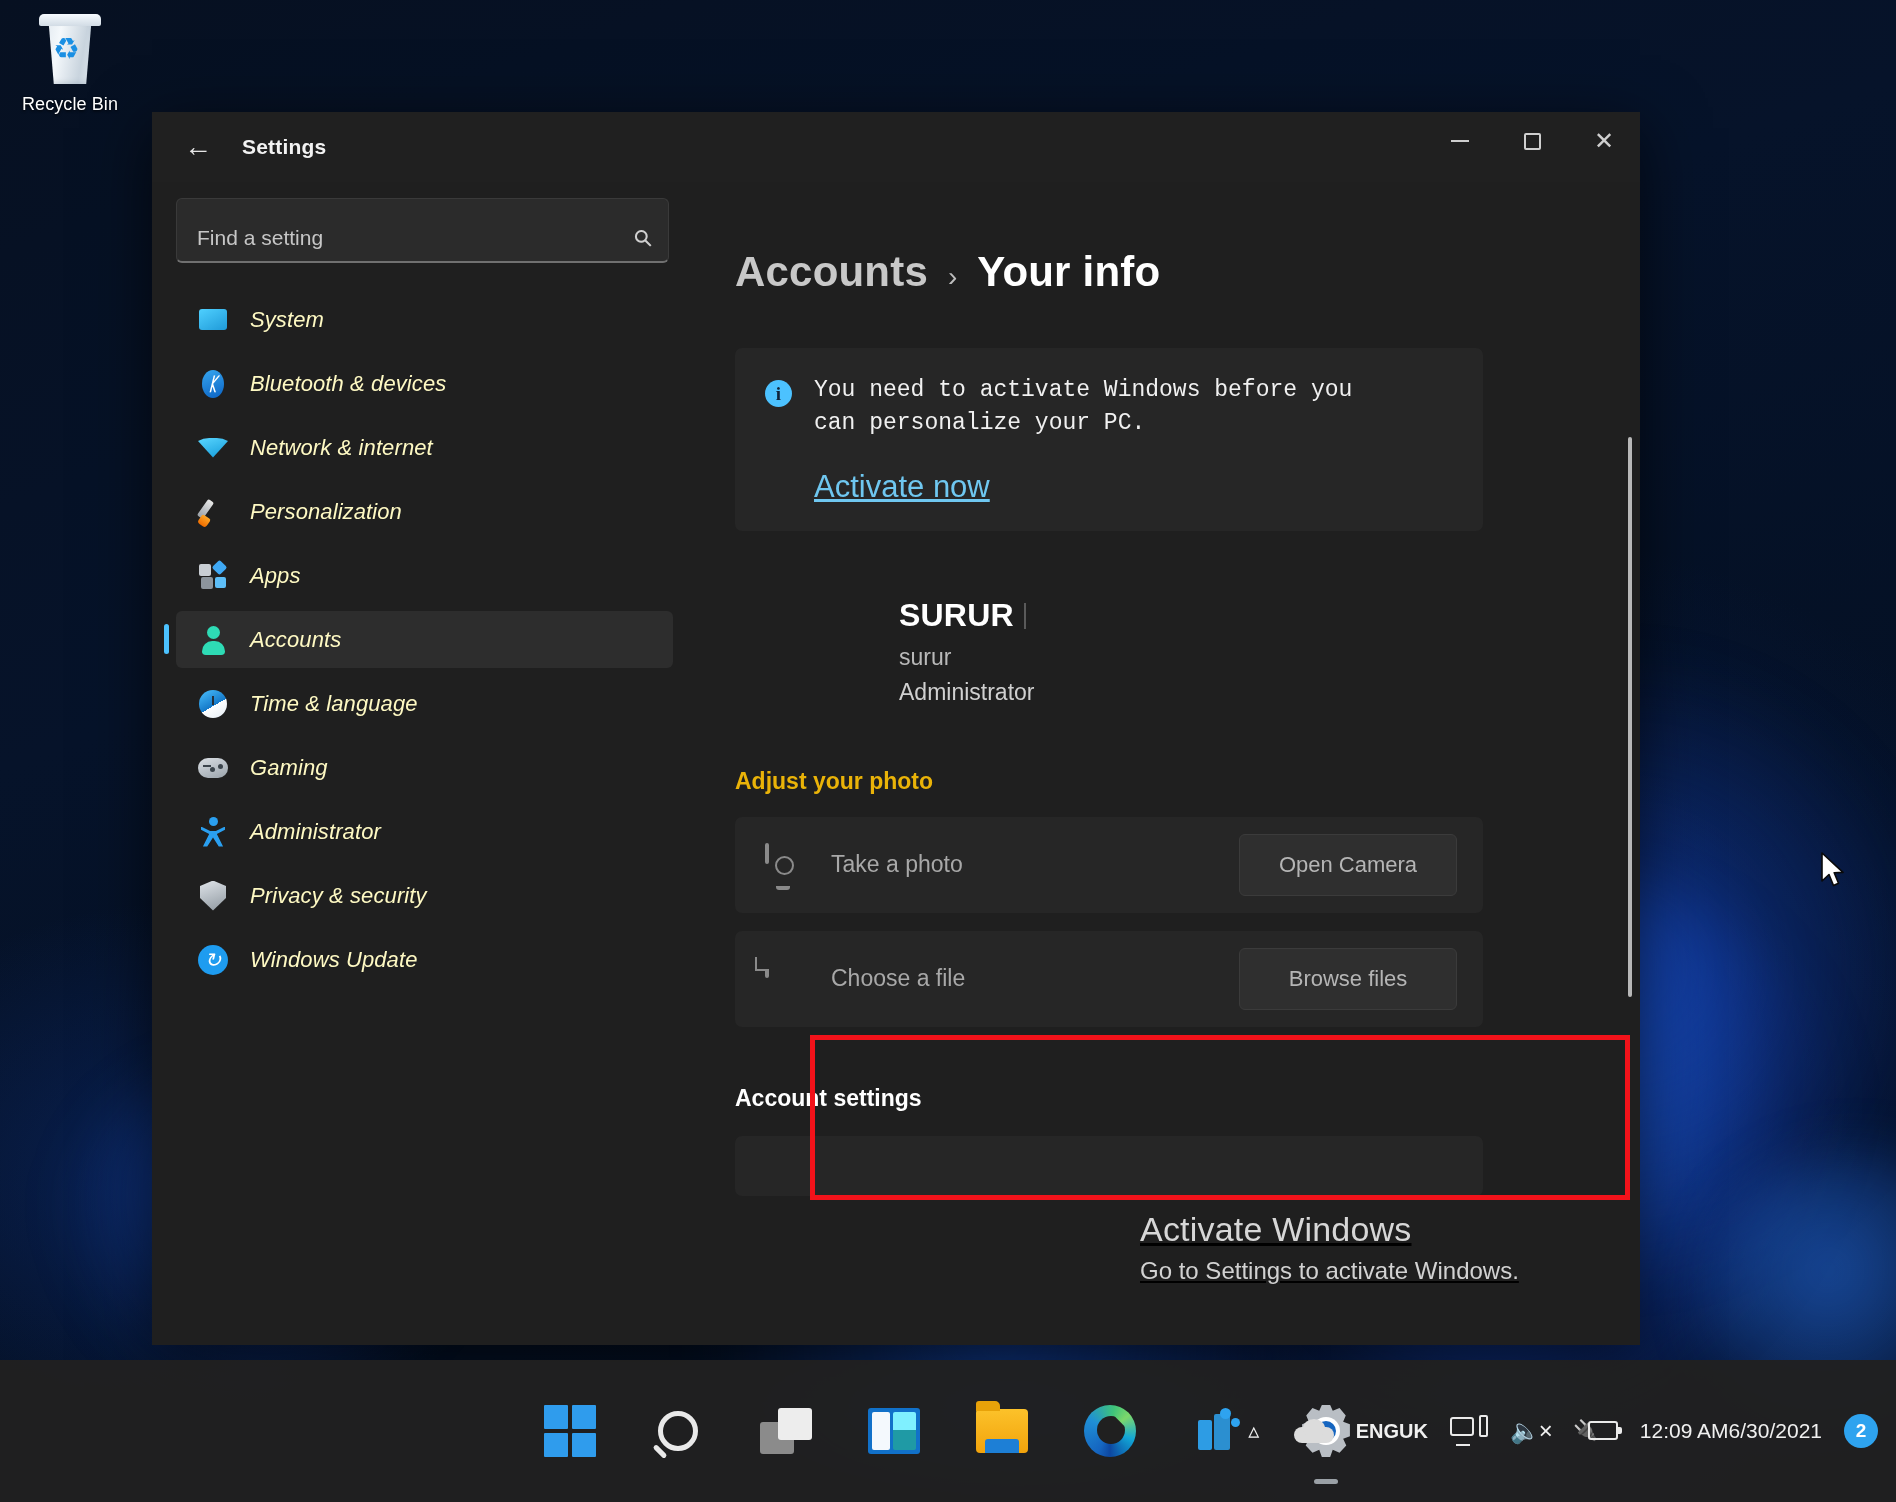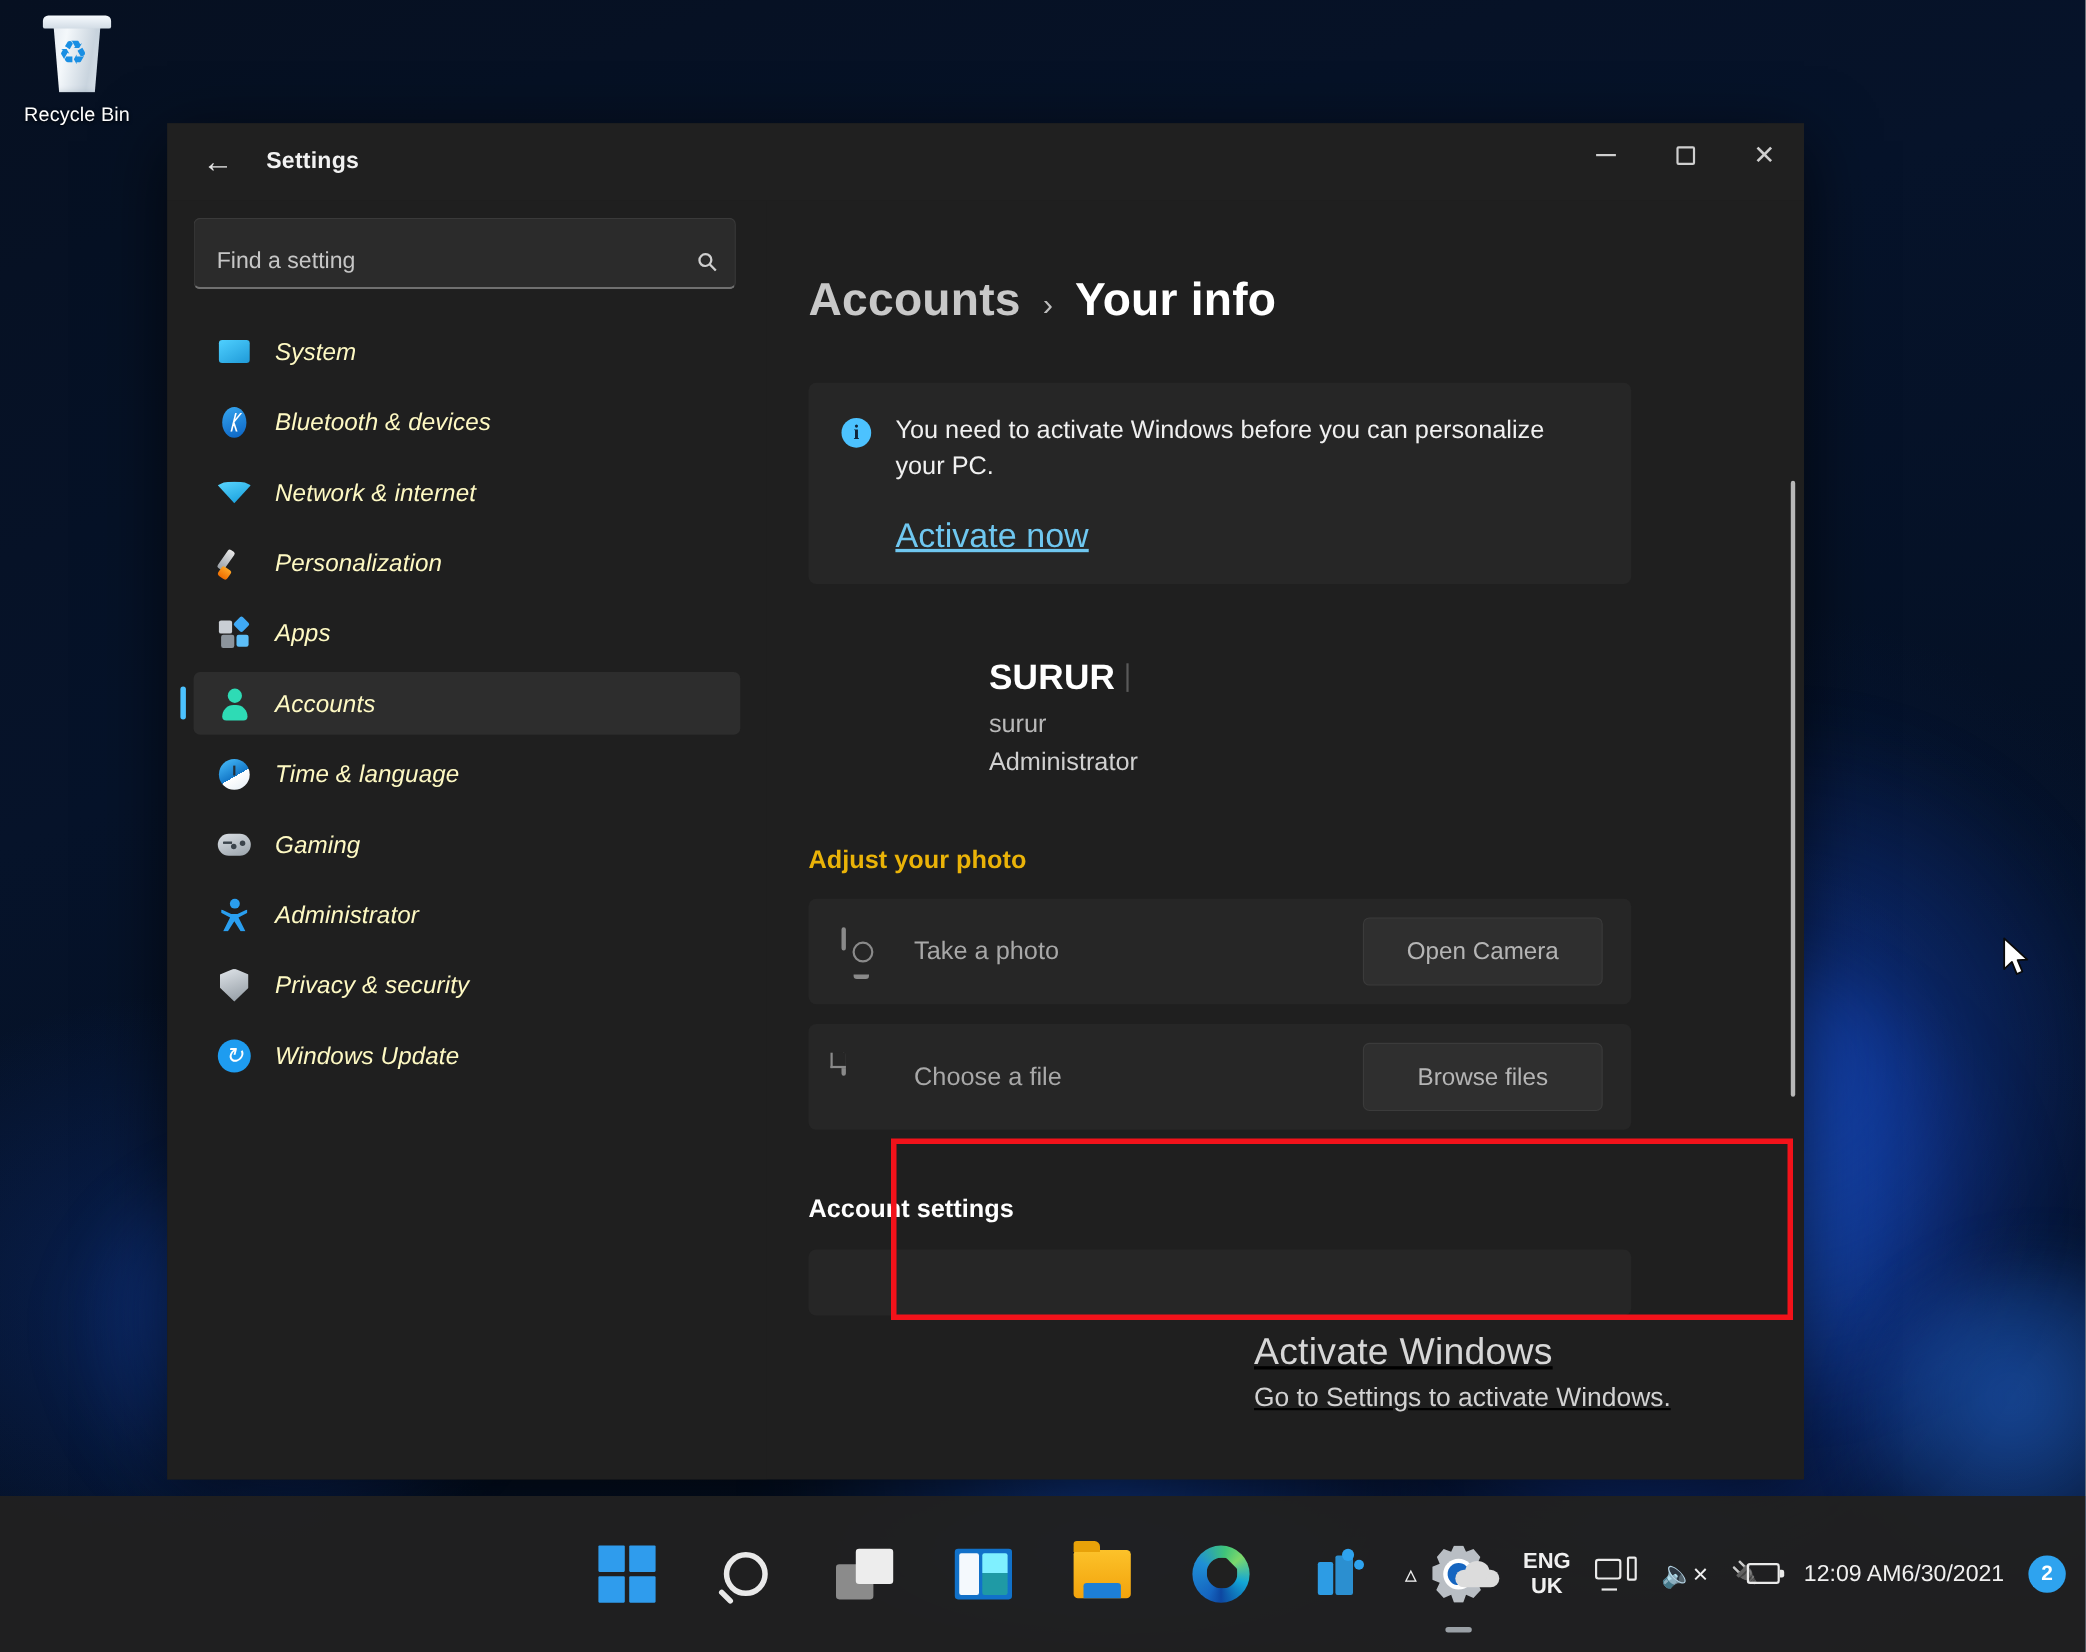--- a/index.html
+++ b/index.html
@@ -238,21 +238,21 @@
     gap: 22px;
   }
   #info-icon {
     width: 27px; height: 27px; border-radius: 50%;
     background: #4cc2ff; color: #10243a;
     font-size: 19px; font-weight: bold;
     display: flex; align-items: center; justify-content: center;
     flex: 0 0 27px; margin-top: 6px;
     font-family: "Liberation Serif", serif;
   }
-  #banner-text { color: #f0f0f0; font-size: 23px; line-height: 1.45; max-width: 590px; }
+  #banner-text { color: #f0f0f0; font-size: 23px; line-height: 1.45; max-width: 590px; font-family: Liberation Mono, monospace; }
   #activate-link { display: inline-block; margin-top: 28px; color: #6fc7f0; font-size: 31px; }
 
   #user-block { margin: 66px 0 0 182px; }
   #user-display-name { color: #ffffff; font-size: 32px; font-weight: bold; letter-spacing: 0.2px; }
   #user-display-name::after {
     content: ""; display: inline-block; width: 2px; height: 26px;
     background: #5a5a5a; margin-left: 10px; vertical-align: -3px;
   }
   #user-account-name { color: #b9b9b9; font-size: 23px; margin-top: 10px; }
   #user-role { color: #d0d0d0; font-size: 23px; margin-top: 8px; }
@@ -390,21 +390,21 @@
     display: flex;
     align-items: center;
     gap: 22px;
     color: #f0f0f0;
   }
   .tray-item { display: flex; align-items: center; justify-content: center; }
   #tray-chevron { font-size: 22px; width: 36px; height: 44px; }
   #tray-cloud { width: 40px; height: 28px; position: relative; }
   #tray-cloud::before { content:""; position:absolute; left:0; bottom:2px; width:40px; height:16px; background:#dcdcdc; border-radius:9px; }
   #tray-cloud::after { content:""; position:absolute; left:9px; top:2px; width:22px; height:19px; background:#dcdcdc; border-radius:50%; }
-  #tray-lang { line-height: 1.15; text-align: center; font-size: 20px; font-weight: bold; flex-direction: column; }
+  #tray-lang { line-height: 1.15; text-align: center; font-size: 20px; font-weight: bold; }
   #tray-network { width: 38px; height: 32px; position: relative; }
   #tray-network .mon { position:absolute; left:0; top:2px; width:24px; height:19px; border:2px solid #eaeaea; border-radius:3px; }
   #tray-network .stand { position:absolute; left:6px; bottom:1px; width:14px; height:2px; background:#eaeaea; }
   #tray-network .plug { position:absolute; right:0; top:0; width:9px; height:22px; border:2px solid #eaeaea; border-radius:2px; }
   #tray-volume { font-size: 24px; letter-spacing: -1px; }
   #tray-battery { width: 44px; height: 26px; position: relative; }
   #tray-battery .body { position:absolute; right:0; top:3px; width:30px; height:19px; border:2px solid #eaeaea; border-radius:3px; }
   #tray-battery .tip { position:absolute; right:-4px; top:9px; width:4px; height:7px; background:#eaeaea; border-radius:0 2px 2px 0; }
   #tray-battery .bolt { position:absolute; left:0; top:2px; color:#eaeaea; font-size:20px; line-height:1; }
   #tray-clock { text-align: right; line-height: 1.25; font-size: 21px; }

